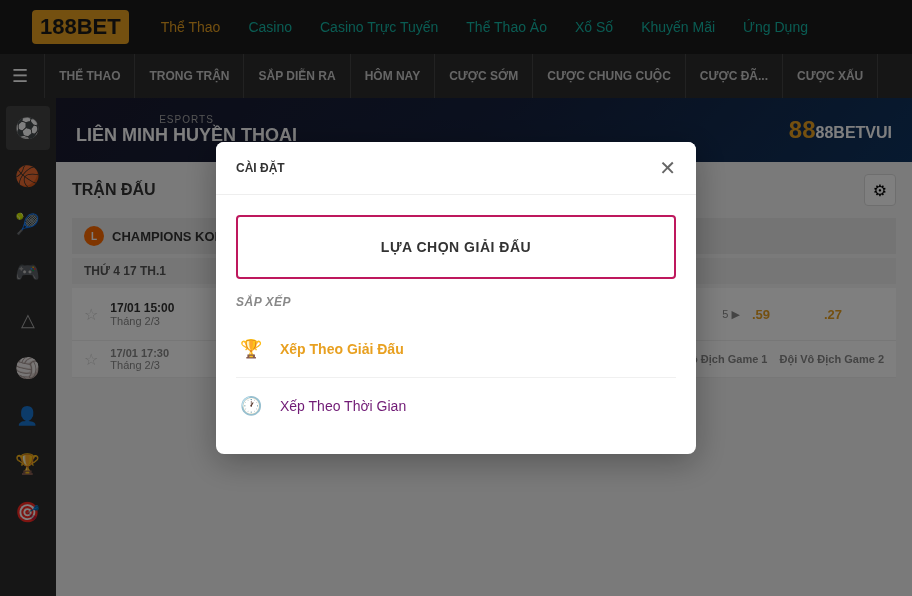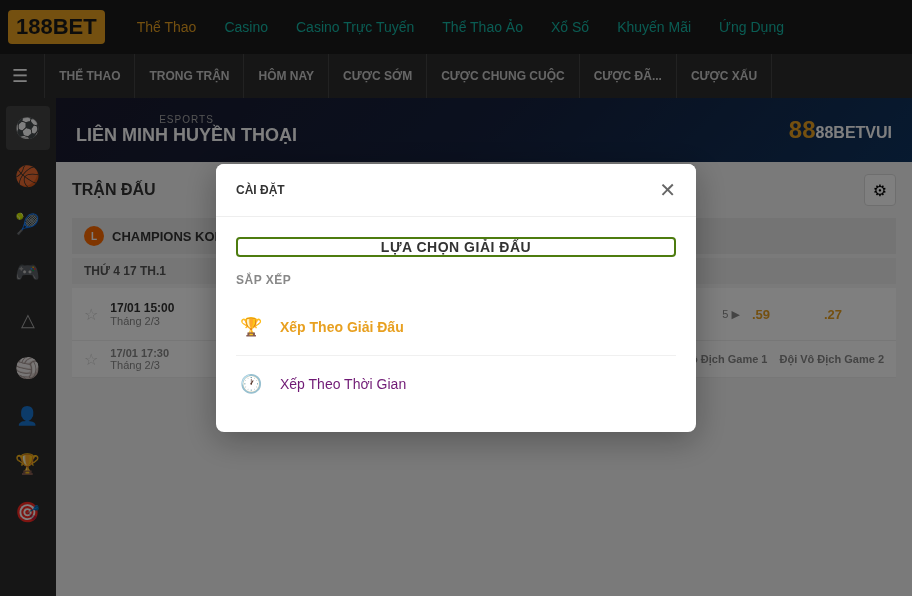--- a/index.html
+++ b/index.html
@@ -4,21 +4,21 @@
   <style>
     * { margin: 0; padding: 0; box-sizing: border-box; }
     body { font-family: Arial, sans-serif; width: 912px; height: 596px; overflow: hidden; background: #f0f0f0; }
 
     
     .top-nav {
       background: #1a1a1a;
       height: 54px;
       display: flex;
       align-items: center;
-      padding: 0 8px;
+      padding: 0 32px;
       gap: 32px;
     }
     .logo {
       color: white;
       font-size: 22px;
       font-weight: bold;
       background: #e8a020;
       padding: 4px 8px;
       border-radius: 4px;
     }
@@ -267,38 +267,39 @@
       cursor: pointer;
       color: #666;
       font-size: 20px;
       line-height: 1;
     }
     .modal-body {
       padding: 20px;
     }
     .select-tournament-btn {
       width: 100%;
-      padding: 0;
-      border: 2px solid #4d7c0f;
+      padding: 22px;
+      border: 2px solid #be185d;
       border-radius: 4px;
       background: white;
       font-size: 14px;
       font-weight: 600;
       color: #333;
       cursor: pointer;
       text-align: center;
       letter-spacing: 0.5px;
     }
     .sort-label {
       font-size: 12px;
       font-weight: 600;
       color: #888;
       margin: 16px 0 12px 0;
       letter-spacing: 0.5px;
       text-transform: uppercase;
+      font-style: italic;
     }
     .sort-option {
       display: flex;
       align-items: center;
       gap: 12px;
       padding: 12px 0;
       cursor: pointer;
       border-bottom: 1px solid #f0f0f0;
     }
     .sort-option:last-child { border-bottom: none; }
@@ -333,20 +334,21 @@
     <a>Khuyến Mãi</a>
     <a>Ứng Dụng</a>
   </div>
 </div>
 
 <div class="secondary-nav">
   <span class="menu-icon">☰</span>
   <div class="secondary-nav-links">
     <a>THỂ THAO</a>
     <a>TRONG TRẬN</a>
+    <a>SẮP DIỄN RA</a>
     <a>HÔM NAY</a>
     <a>CƯỢC SỚM</a>
     <a>CƯỢC CHUNG CUỘC</a>
     <a>CƯỢC ĐÃ...</a>
     <a>CƯỢC XẤU</a>
   </div>
 </div>
 
 <div class="main-layout">
 

